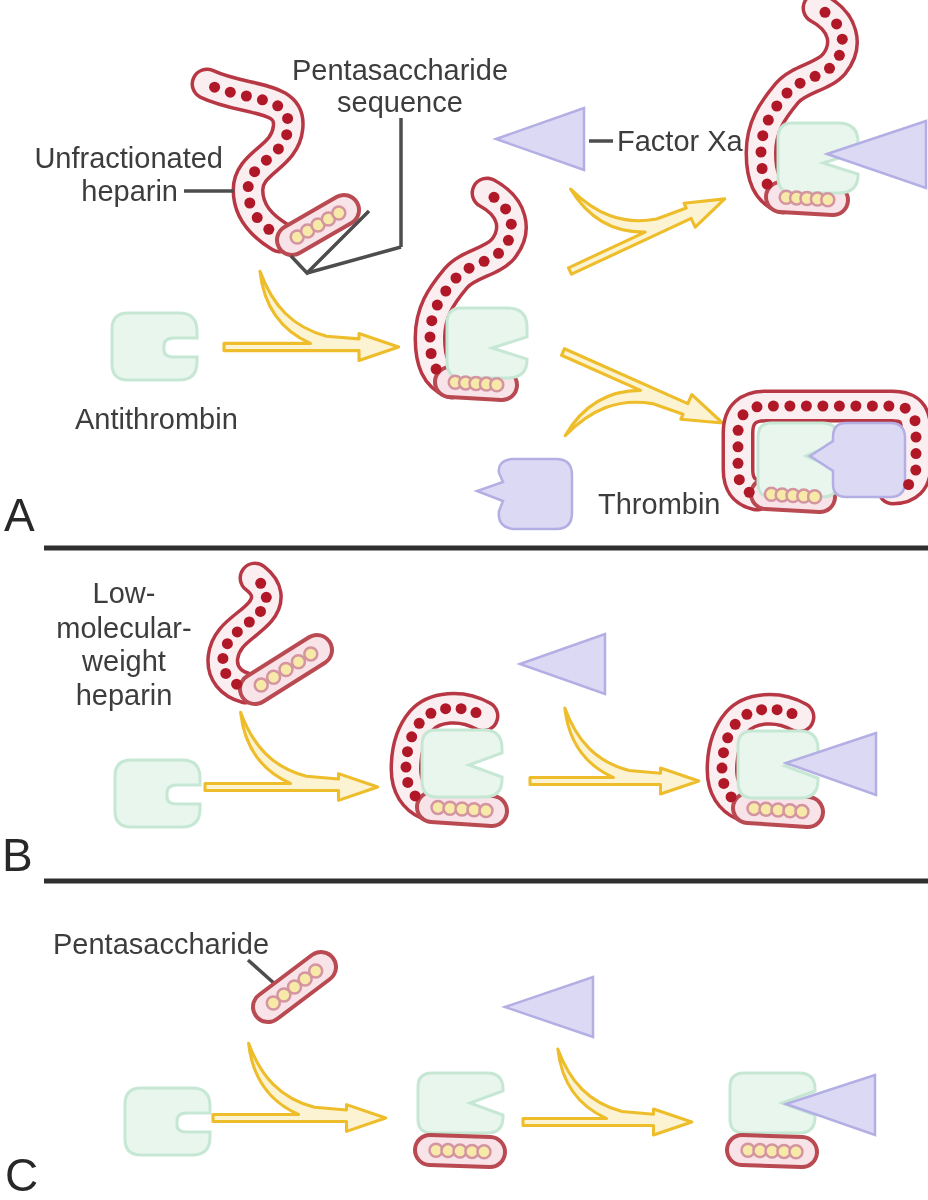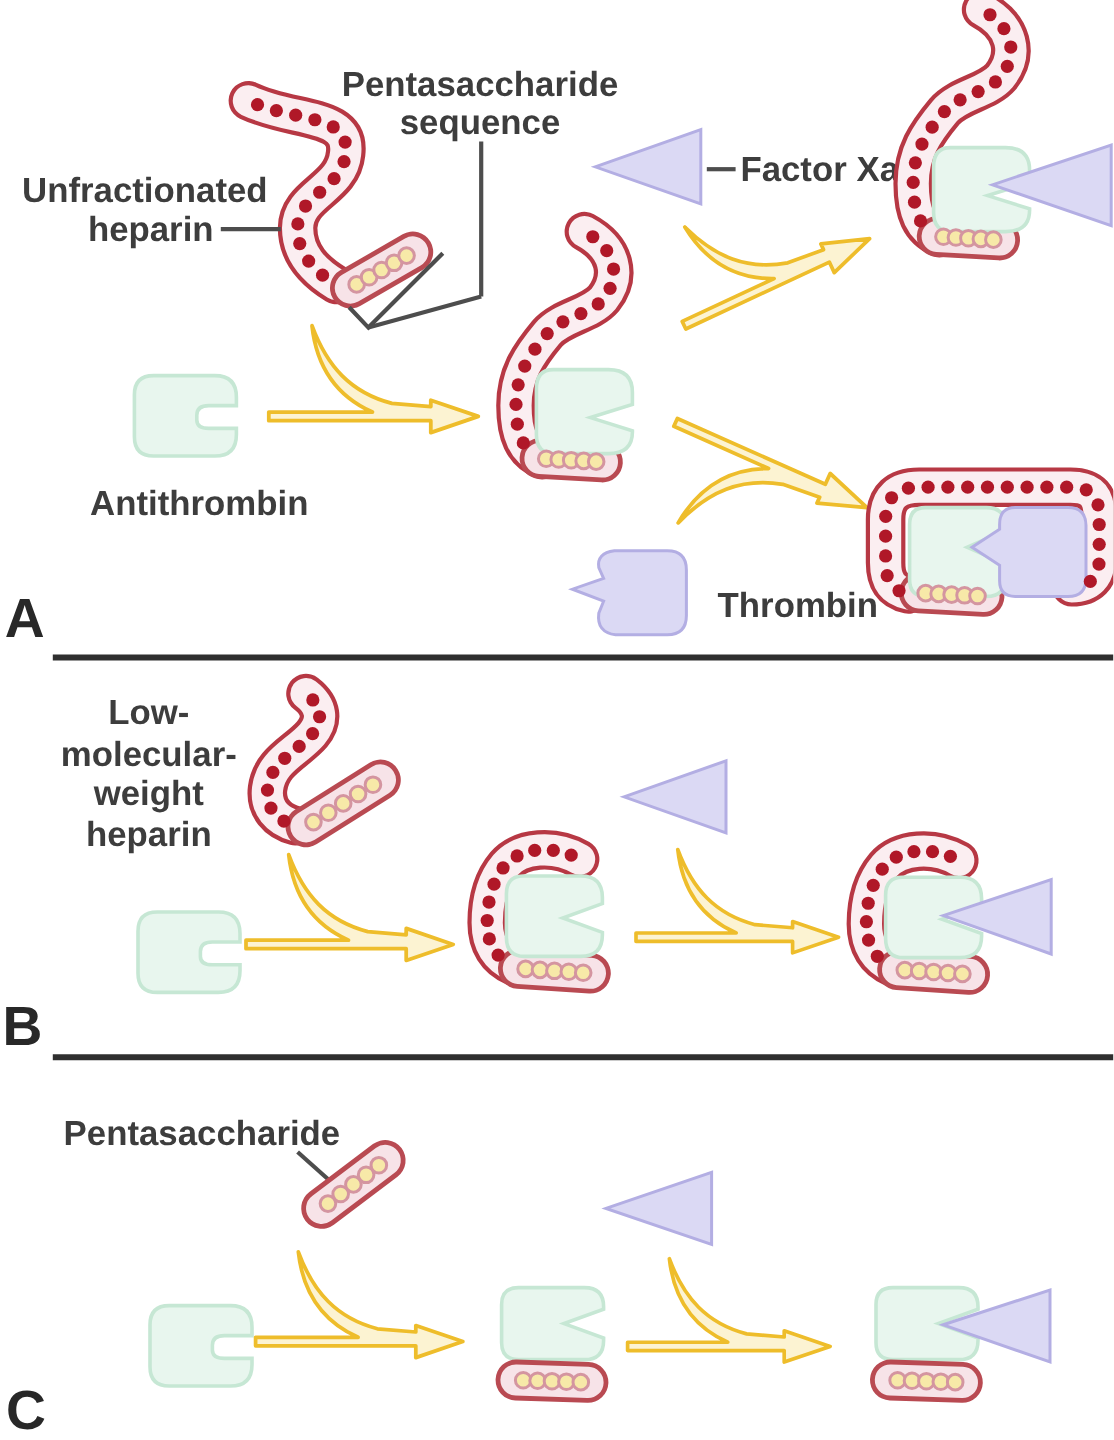--- a/index.html
+++ b/index.html
@@ -1,16 +1,16 @@
 <!DOCTYPE html>
 <html style="--heparin_outline: #b73844; --heparin_fill: #fbeef1; --heparin_dot: #b01828; --penta_outline: #b94a52; --penta_fill: #f7e3e8; --penta_dot_fill: #f7e9a8; --penta_dot_ring: #d495a0; --antithrombin_fill: #e8f6ee; --antithrombin_outline: #c6e7d4; --protease_fill: #dbd9f4; --protease_outline: #b3aee3; --arrow_fill: #fcf3d2; --arrow_outline: #eebd2b; --label_text: #3d3d3d; --divider: #2f2f2f;"><head>
 <meta charset="utf-8">
 <style>
   html,body{margin:0;padding:0;background:#ffffff;}
-  .stage{width:928px;height:1200px;position:relative;background:#fff;overflow:hidden;font-weight:bold;}
+  .stage{width:928px;height:1200px;position:relative;background:#fff;overflow:hidden;}
   svg{display:block;}
   
   .tube-o{fill:none;stroke:var(--heparin_outline);stroke-width:33;stroke-linecap:round;}
   .tube-i{fill:none;stroke:var(--heparin_fill);stroke-width:26;stroke-linecap:round;}
   
   .cap-o{fill:none;stroke:var(--penta_outline);stroke-width:34;stroke-linecap:round;}
   .cap-i{fill:none;stroke:var(--penta_fill);stroke-width:26;stroke-linecap:round;}
   .at{fill:var(--antithrombin_fill);stroke:var(--antithrombin_outline);stroke-width:3;}
   .prot{fill:var(--protease_fill);stroke:var(--protease_outline);stroke-width:2.5;}
   .arrow{fill:var(--arrow_fill);stroke:var(--arrow_outline);stroke-width:3.5;stroke-linejoin:round;}

